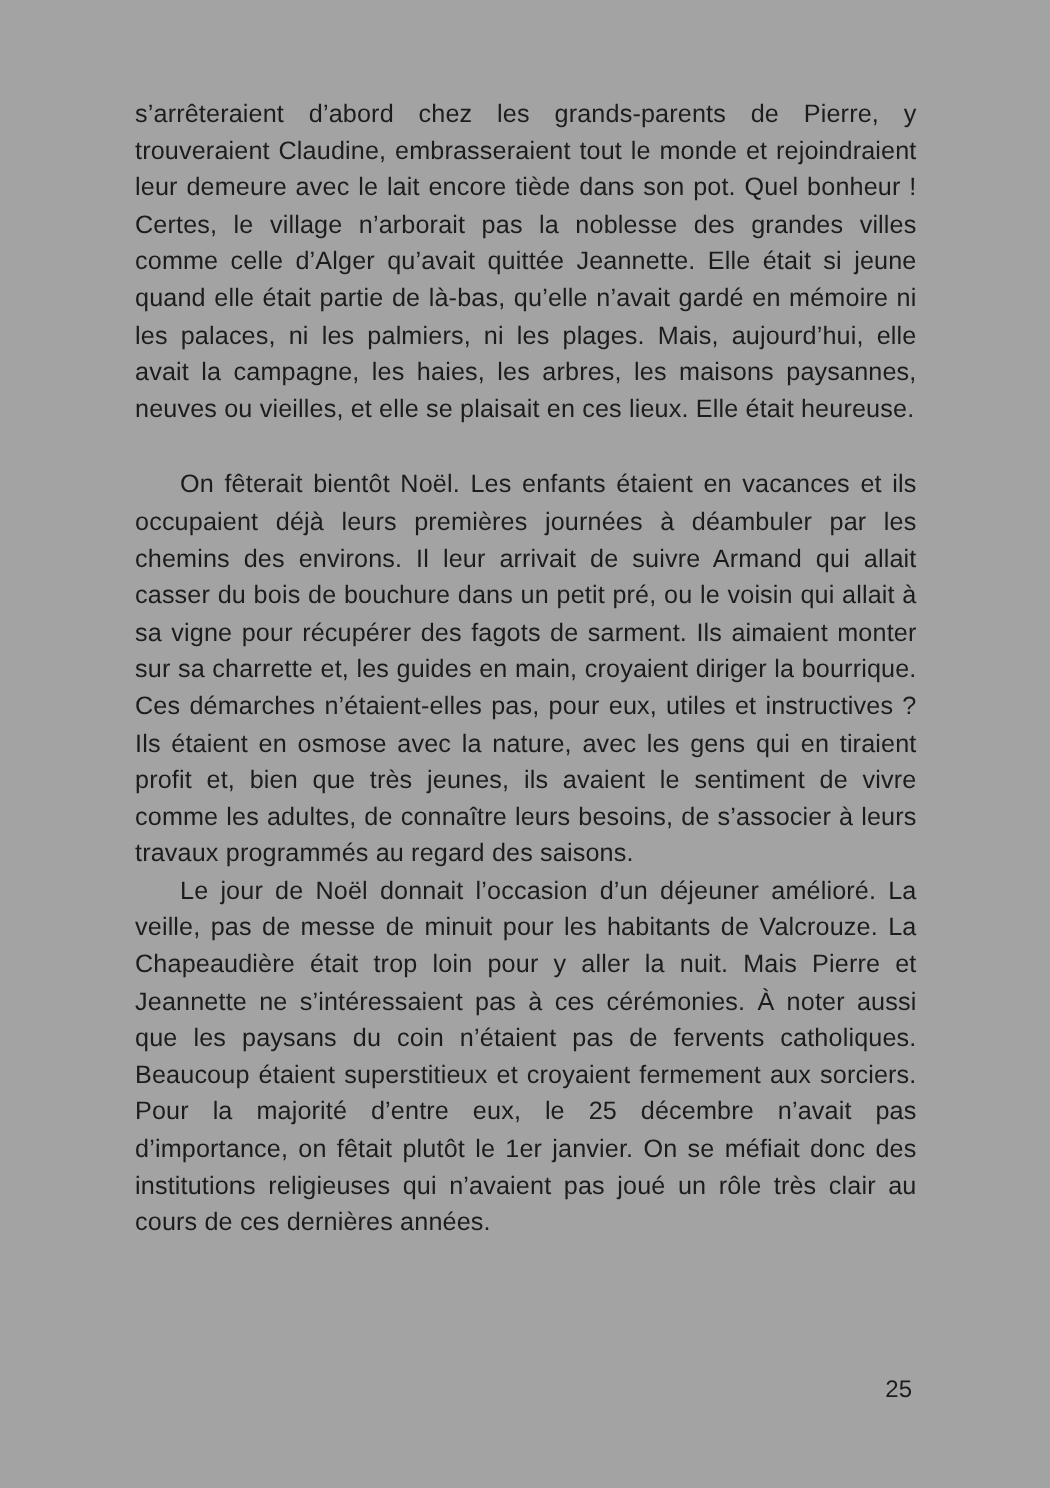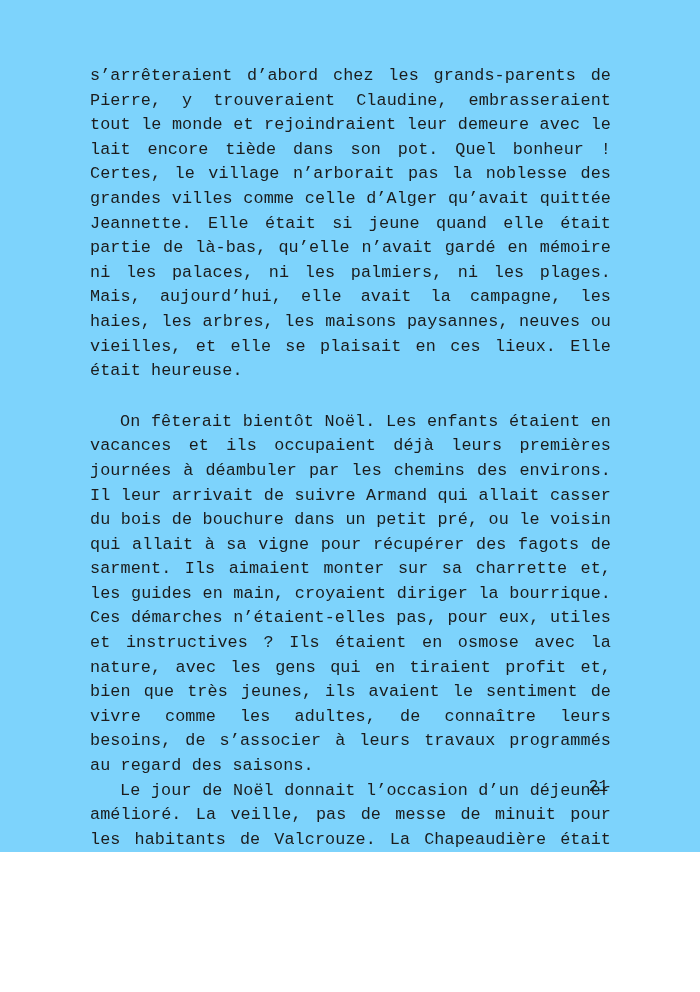--- a/index.html
+++ b/index.html
@@ -3,24 +3,24 @@
 <meta charset="utf-8">
 <style>
   html, body {
     margin: 0;
     padding: 0;
     background: #ffffff;
   }
   .page {
     position: relative;
     width: 700px;
-    height: 852px;
-    background: #7dd3fc;
+    height: 992px;
+    background: #a3a3a3;
     overflow: hidden;
-    font-family: Liberation Mono, monospace;
+    font-family: Liberation Sans, sans-serif;
     color: #1c1c1c;
   }
   .text-block {
     position: absolute;
     left: 90px;
     top: 64px;
     width: 521px;
     font-size: 16.8px;
     line-height: 24.6px;
     text-align: justify;
@@ -45,14 +45,14 @@
 </style>
 </head>
 <body>
 
 <div class="page">
   <div class="text-block">
     <p class="para">s’arrêteraient d’abord chez les grands-parents de Pierre, y trouveraient Claudine, embrasseraient tout le monde et rejoindraient leur demeure avec le lait encore tiède dans son pot. Quel bonheur ! Certes, le village n’arborait pas la noblesse des grandes villes comme celle d’Alger qu’avait quittée Jeannette. Elle était si jeune quand elle était partie de là-bas, qu’elle n’avait gardé en mémoire ni les palaces, ni les palmiers, ni les plages. Mais, aujourd’hui, elle avait la campagne, les haies, les arbres, les maisons paysannes, neuves ou vieilles, et elle se plaisait en ces lieux. Elle était heureuse.</p>
     <p class="para indent gap-before">On fêterait bientôt Noël. Les enfants étaient en vacances et ils occupaient déjà leurs premières journées à déambuler par les chemins des environs. Il leur arrivait de suivre Armand qui allait casser du bois de bouchure dans un petit pré, ou le voisin qui allait à sa vigne pour récupérer des fagots de sarment. Ils aimaient monter sur sa charrette et, les guides en main, croyaient diriger la bourrique. Ces démarches n’étaient-elles pas, pour eux, utiles et instructives ? Ils étaient en osmose avec la nature, avec les gens qui en tiraient profit et, bien que très jeunes, ils avaient le sentiment de vivre comme les adultes, de connaître leurs besoins, de s’associer à leurs travaux programmés au regard des saisons.</p>
     <p class="para indent">Le jour de Noël donnait l’occasion d’un déjeuner amélioré. La veille, pas de messe de minuit pour les habitants de Valcrouze. La Chapeaudière était trop loin pour y aller la nuit. Mais Pierre et Jeannette ne s’intéressaient pas à ces cérémonies. À noter aussi que les paysans du coin n’étaient pas de fervents catholiques. Beaucoup étaient superstitieux et croyaient fermement aux sorciers. Pour la majorité d’entre eux, le 25 décembre n’avait pas d’importance, on fêtait plutôt le 1er janvier. On se méfiait donc des institutions religieuses qui n’avaient pas joué un rôle très clair au cours de ces dernières années.</p>
   </div>
-  <div class="page-number">21</div>
+  <div class="page-number">25</div>
 </div>
 
 </body></html>

